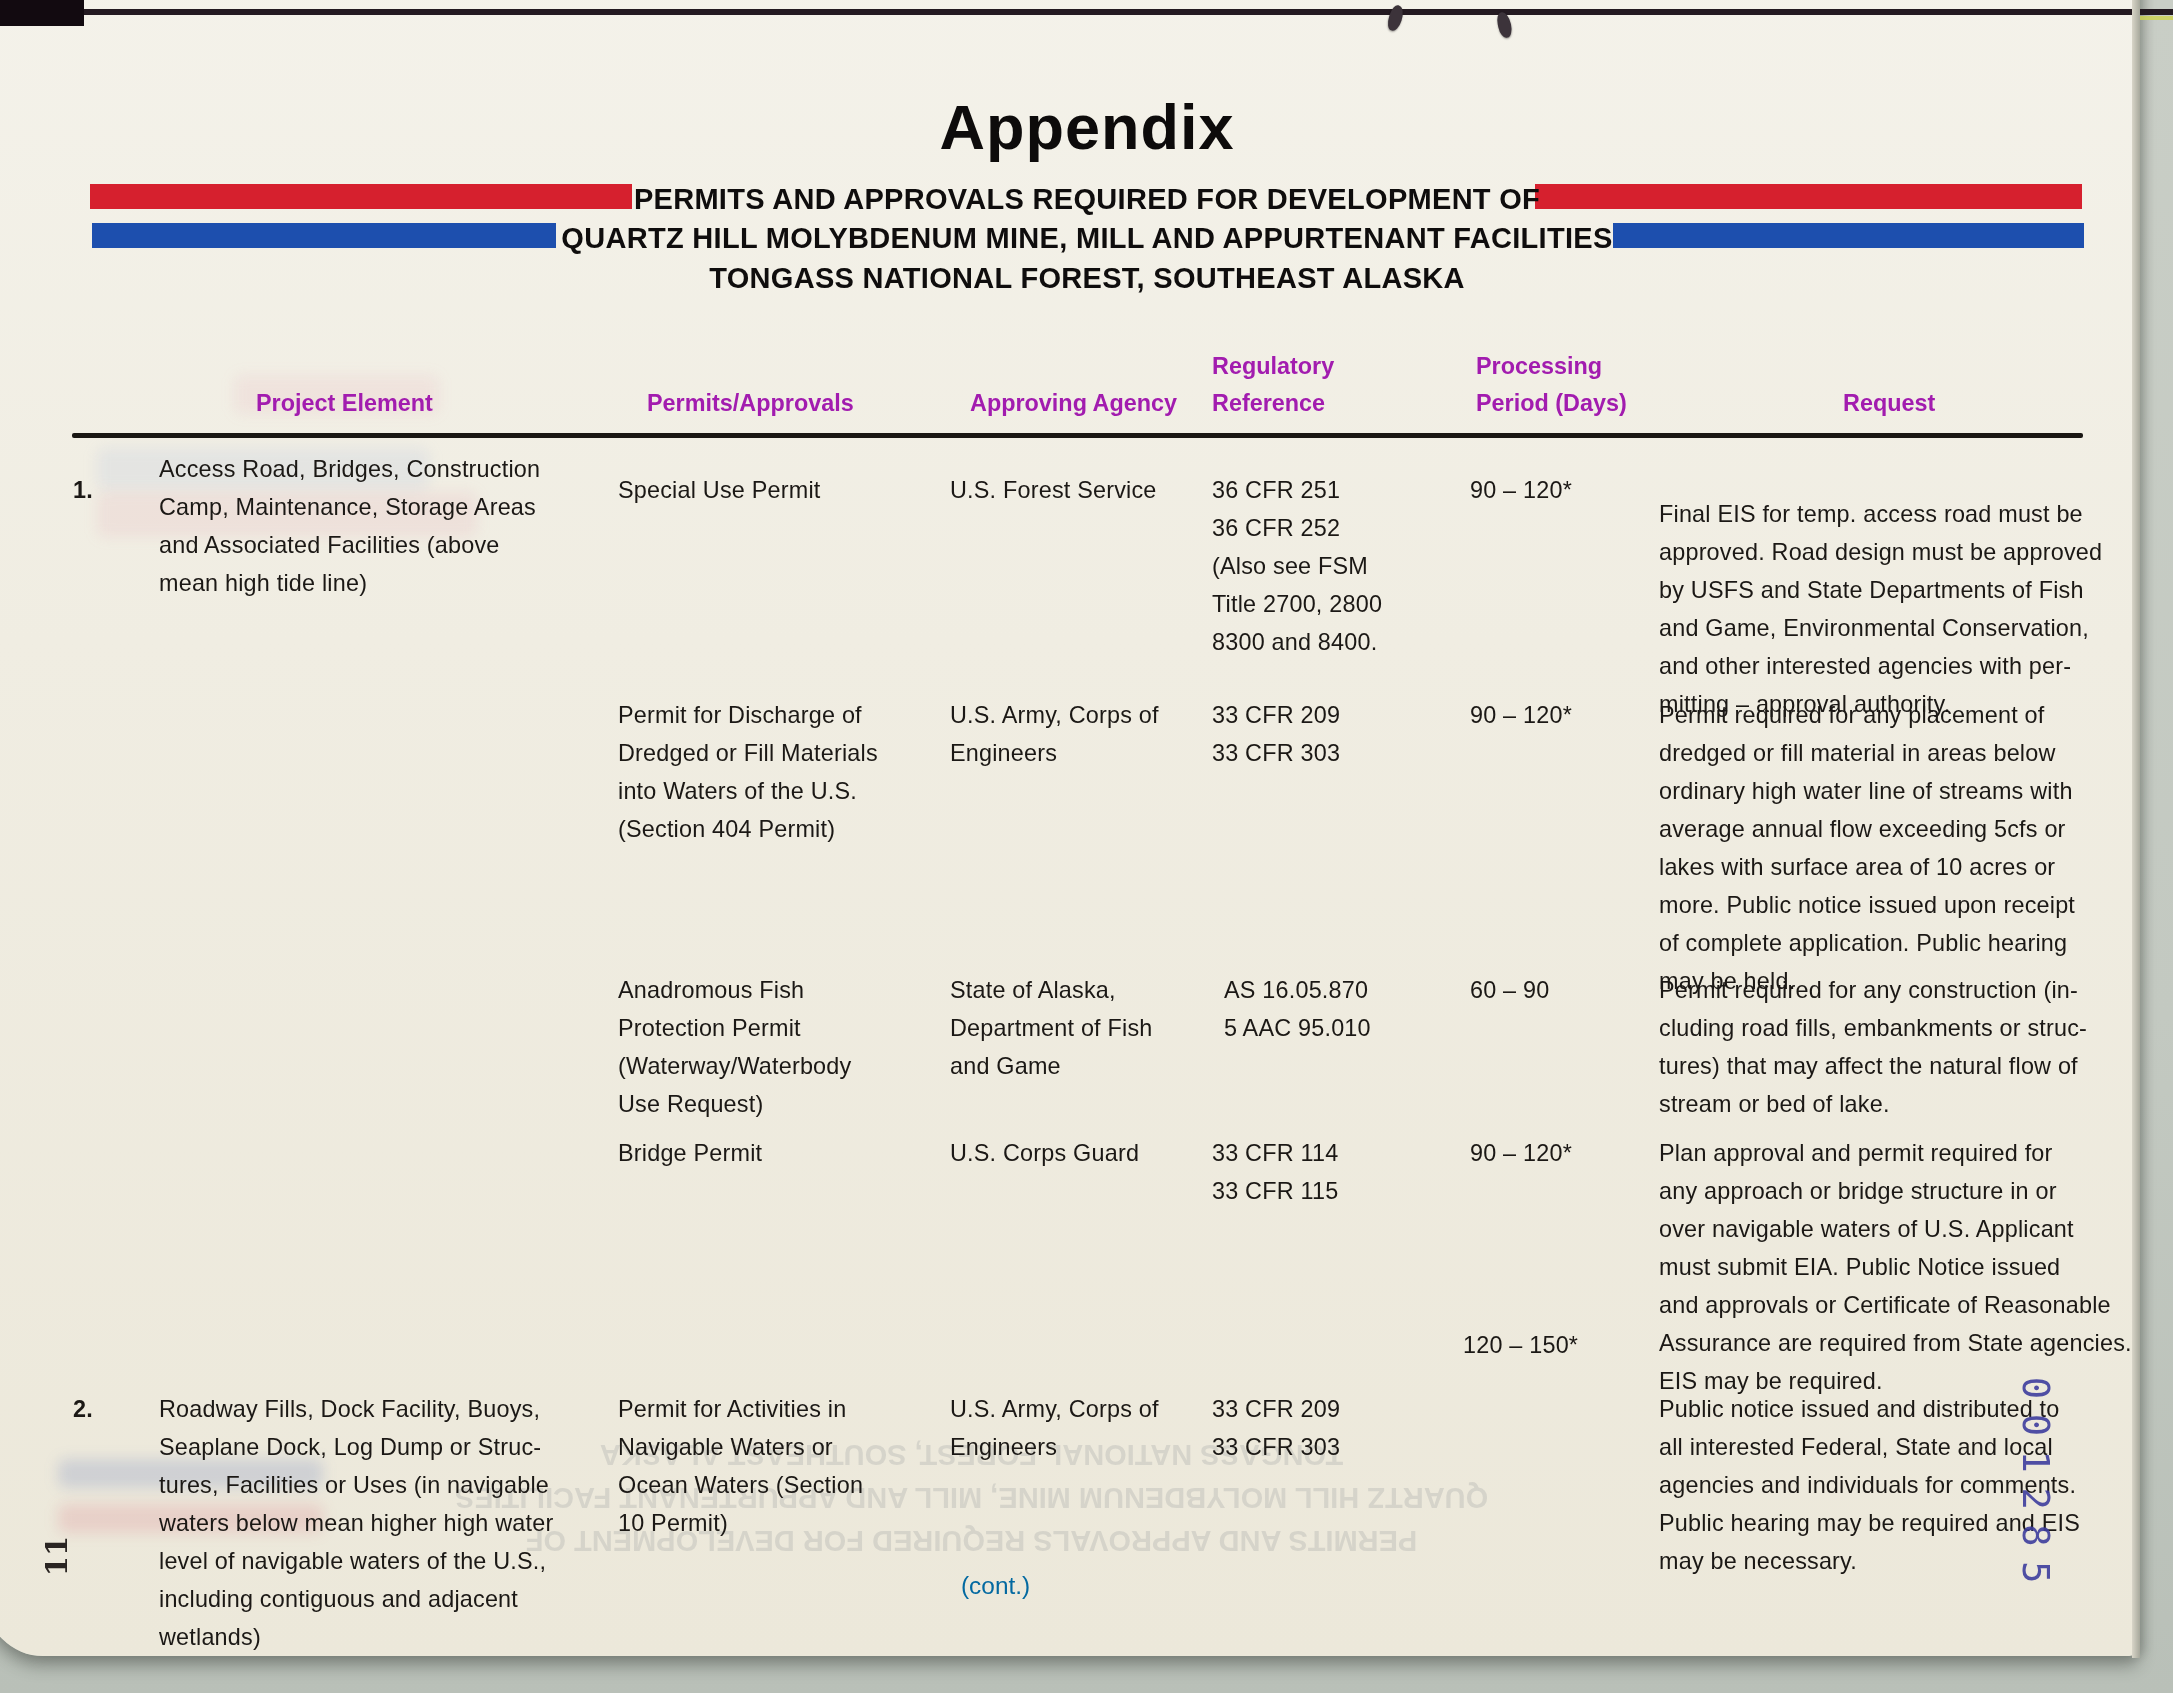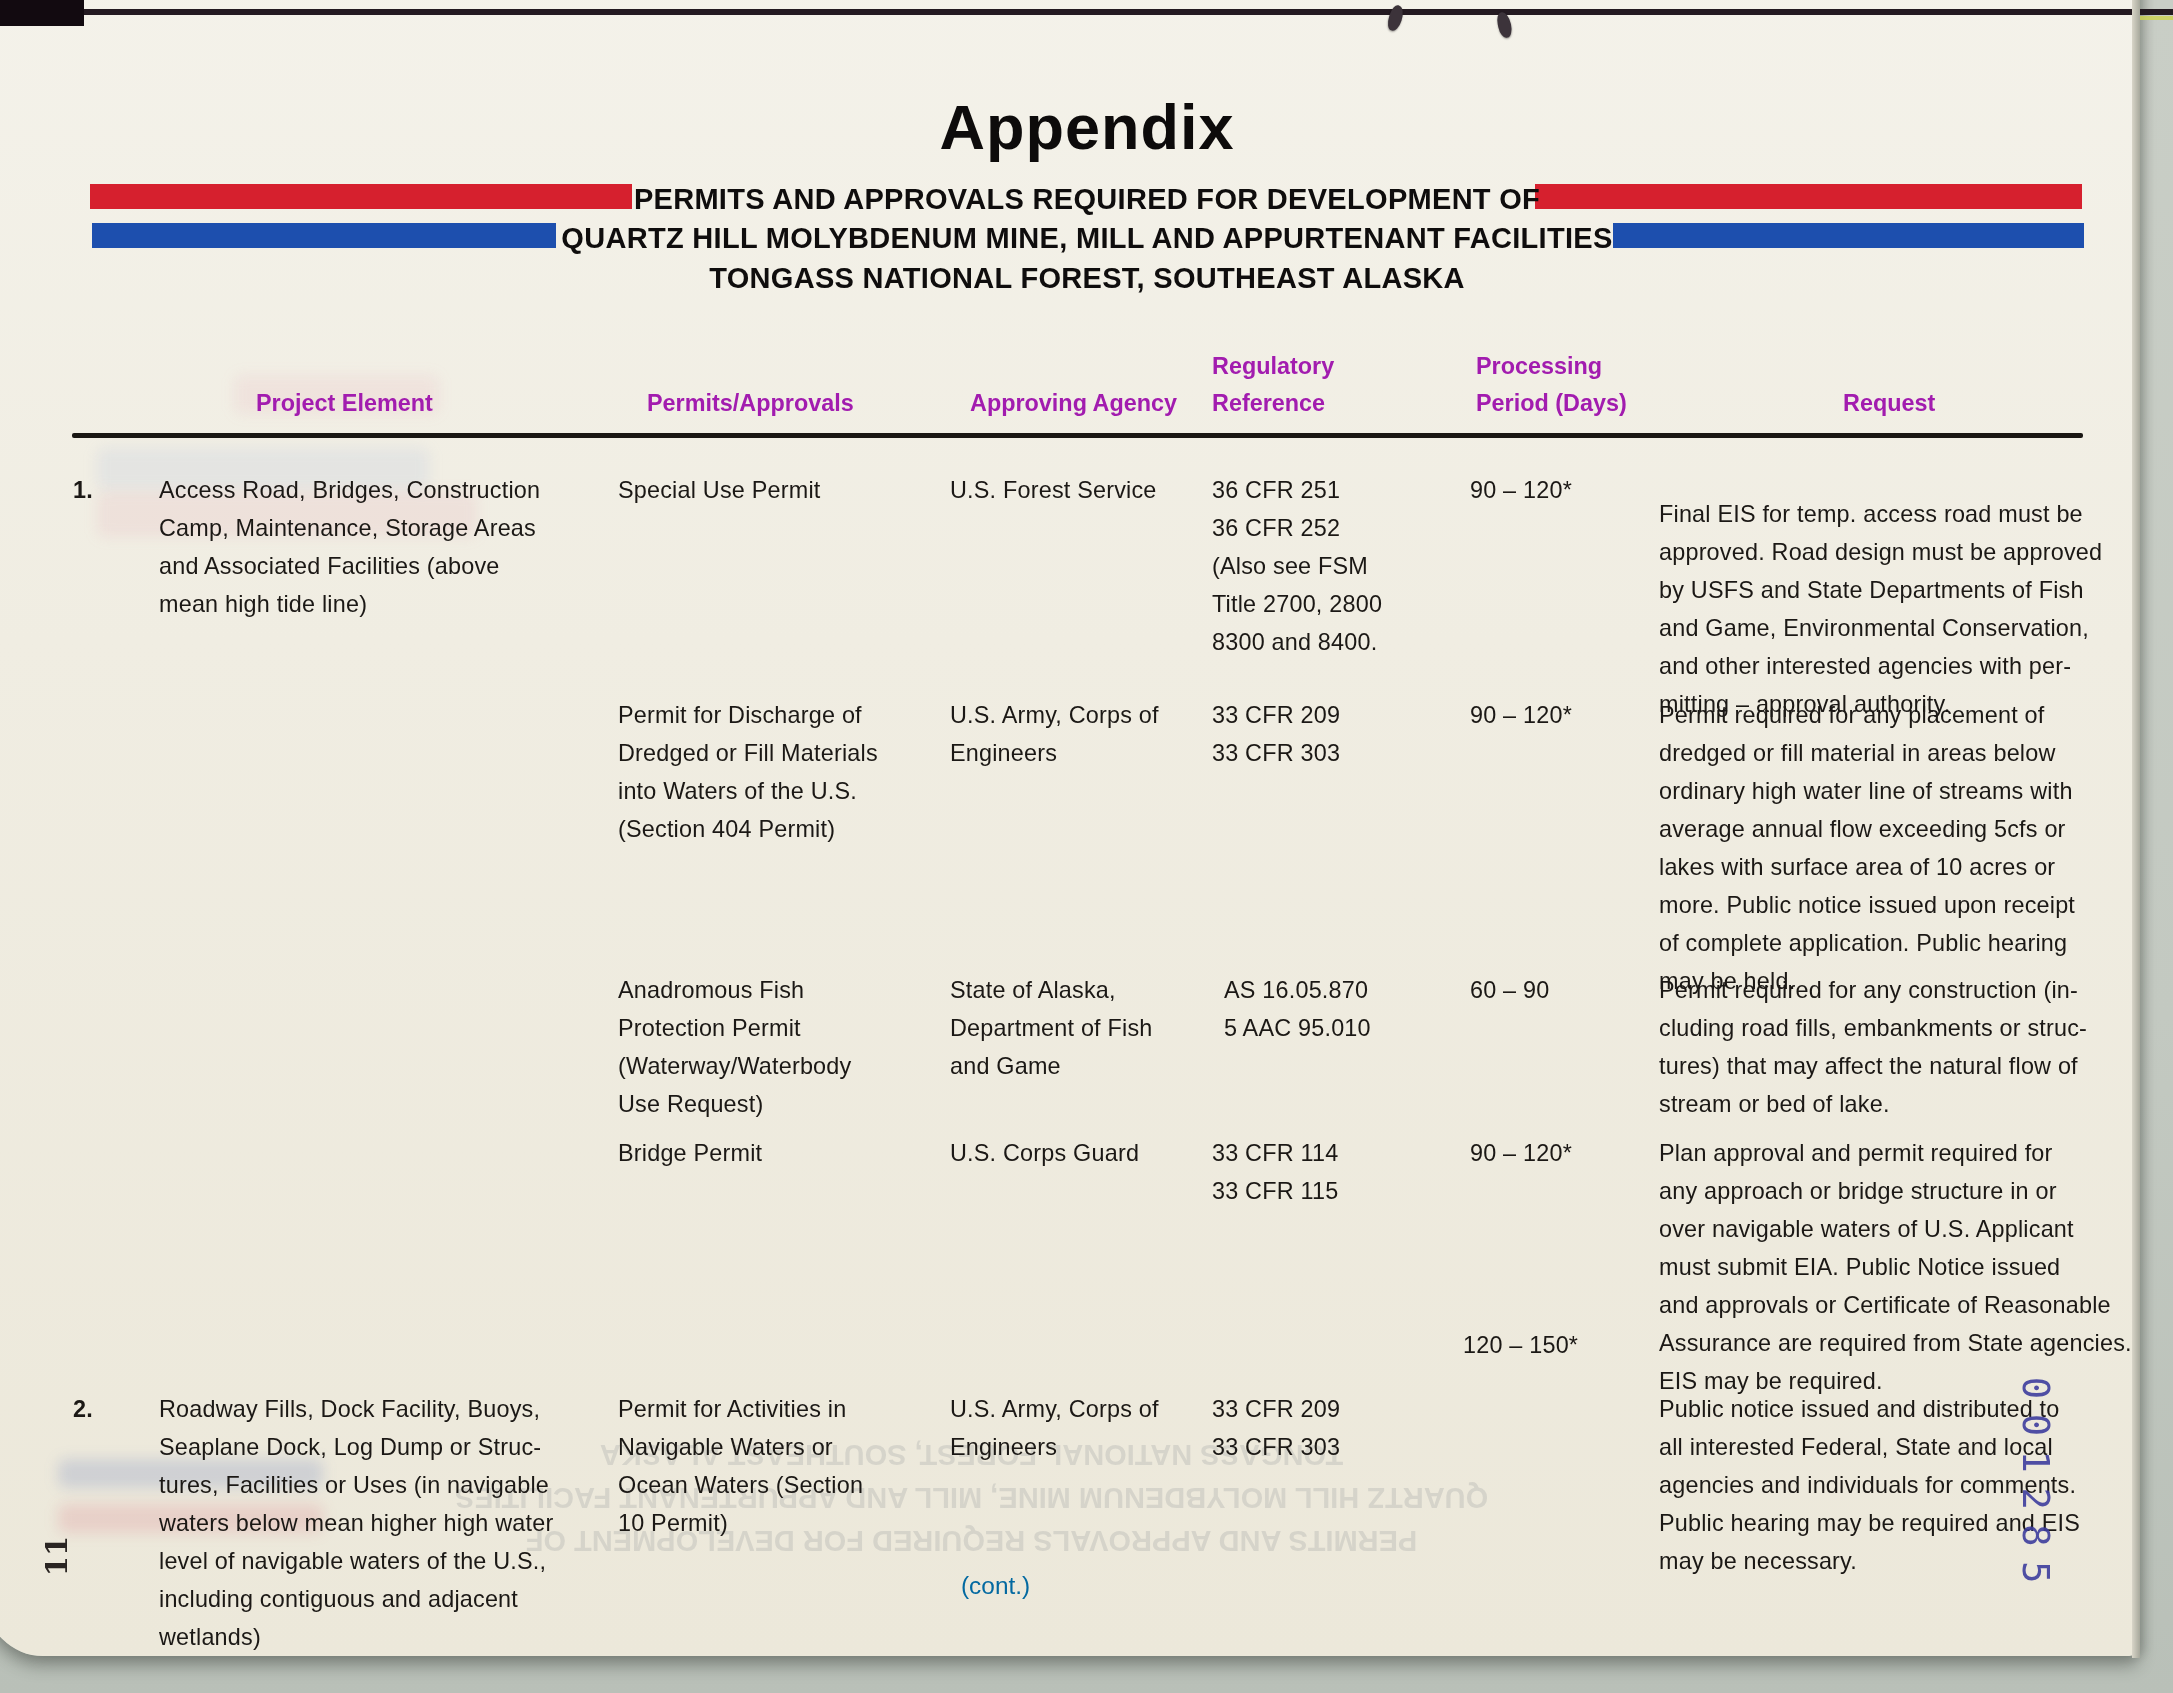--- a/index.html
+++ b/index.html
@@ -77,21 +77,21 @@
 <div class="hcell" style="left:970px;top:390px;">Approving Agency</div>
 <div class="hcell" style="left:1212px;top:353px;">Regulatory</div>
 <div class="hcell" style="left:1212px;top:390px;">Reference</div>
 <div class="hcell" style="left:1476px;top:353px;">Processing</div>
 <div class="hcell" style="left:1476px;top:390px;">Period (Days)</div>
 <div class="hcell" style="left:1843px;top:390px;">Request</div>
 <div class="rule"></div>
 
 <div>
   <div class="c num" style="left:73px;top:471px;width:68px;">1.</div>
-  <div class="c" style="left:159px;top:471px;width:410px;">Access Road, Bridges, Construction
+  <div class="c" style="left:159px;top:450px;width:410px;">Access Road, Bridges, Construction
 Camp, Maintenance, Storage Areas
 and Associated Facilities (above
 mean high tide line)</div>
   <div class="c" style="left:618px;top:471px;width:293px;">Special Use Permit</div>
   <div class="c" style="left:950px;top:471px;width:254px;">U.S. Forest Service</div>
   <div class="c" style="left:1212px;top:471px;width:224px;">36 CFR 251
 36 CFR 252
 (Also see FSM
 Title 2700, 2800
 8300 and 8400.</div>

